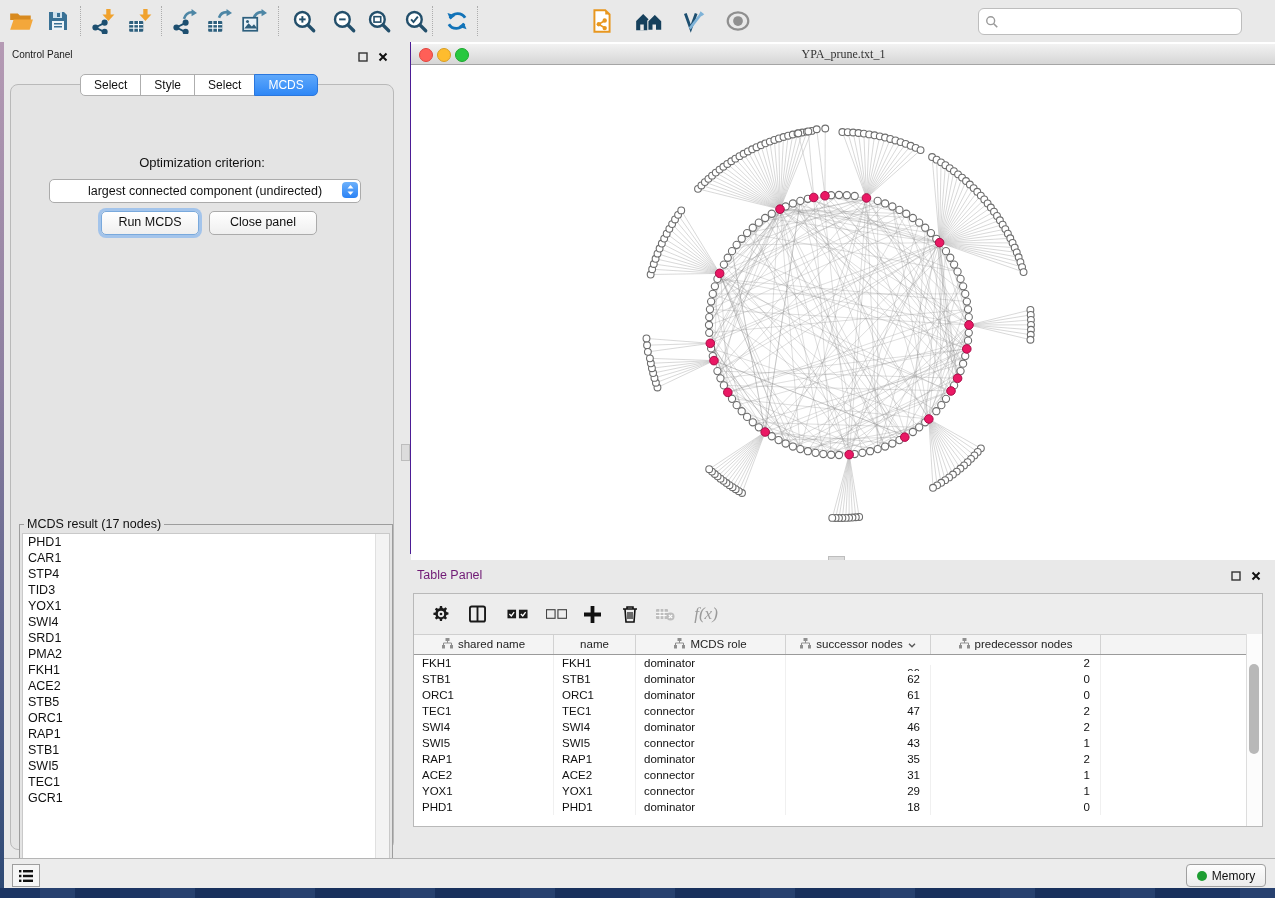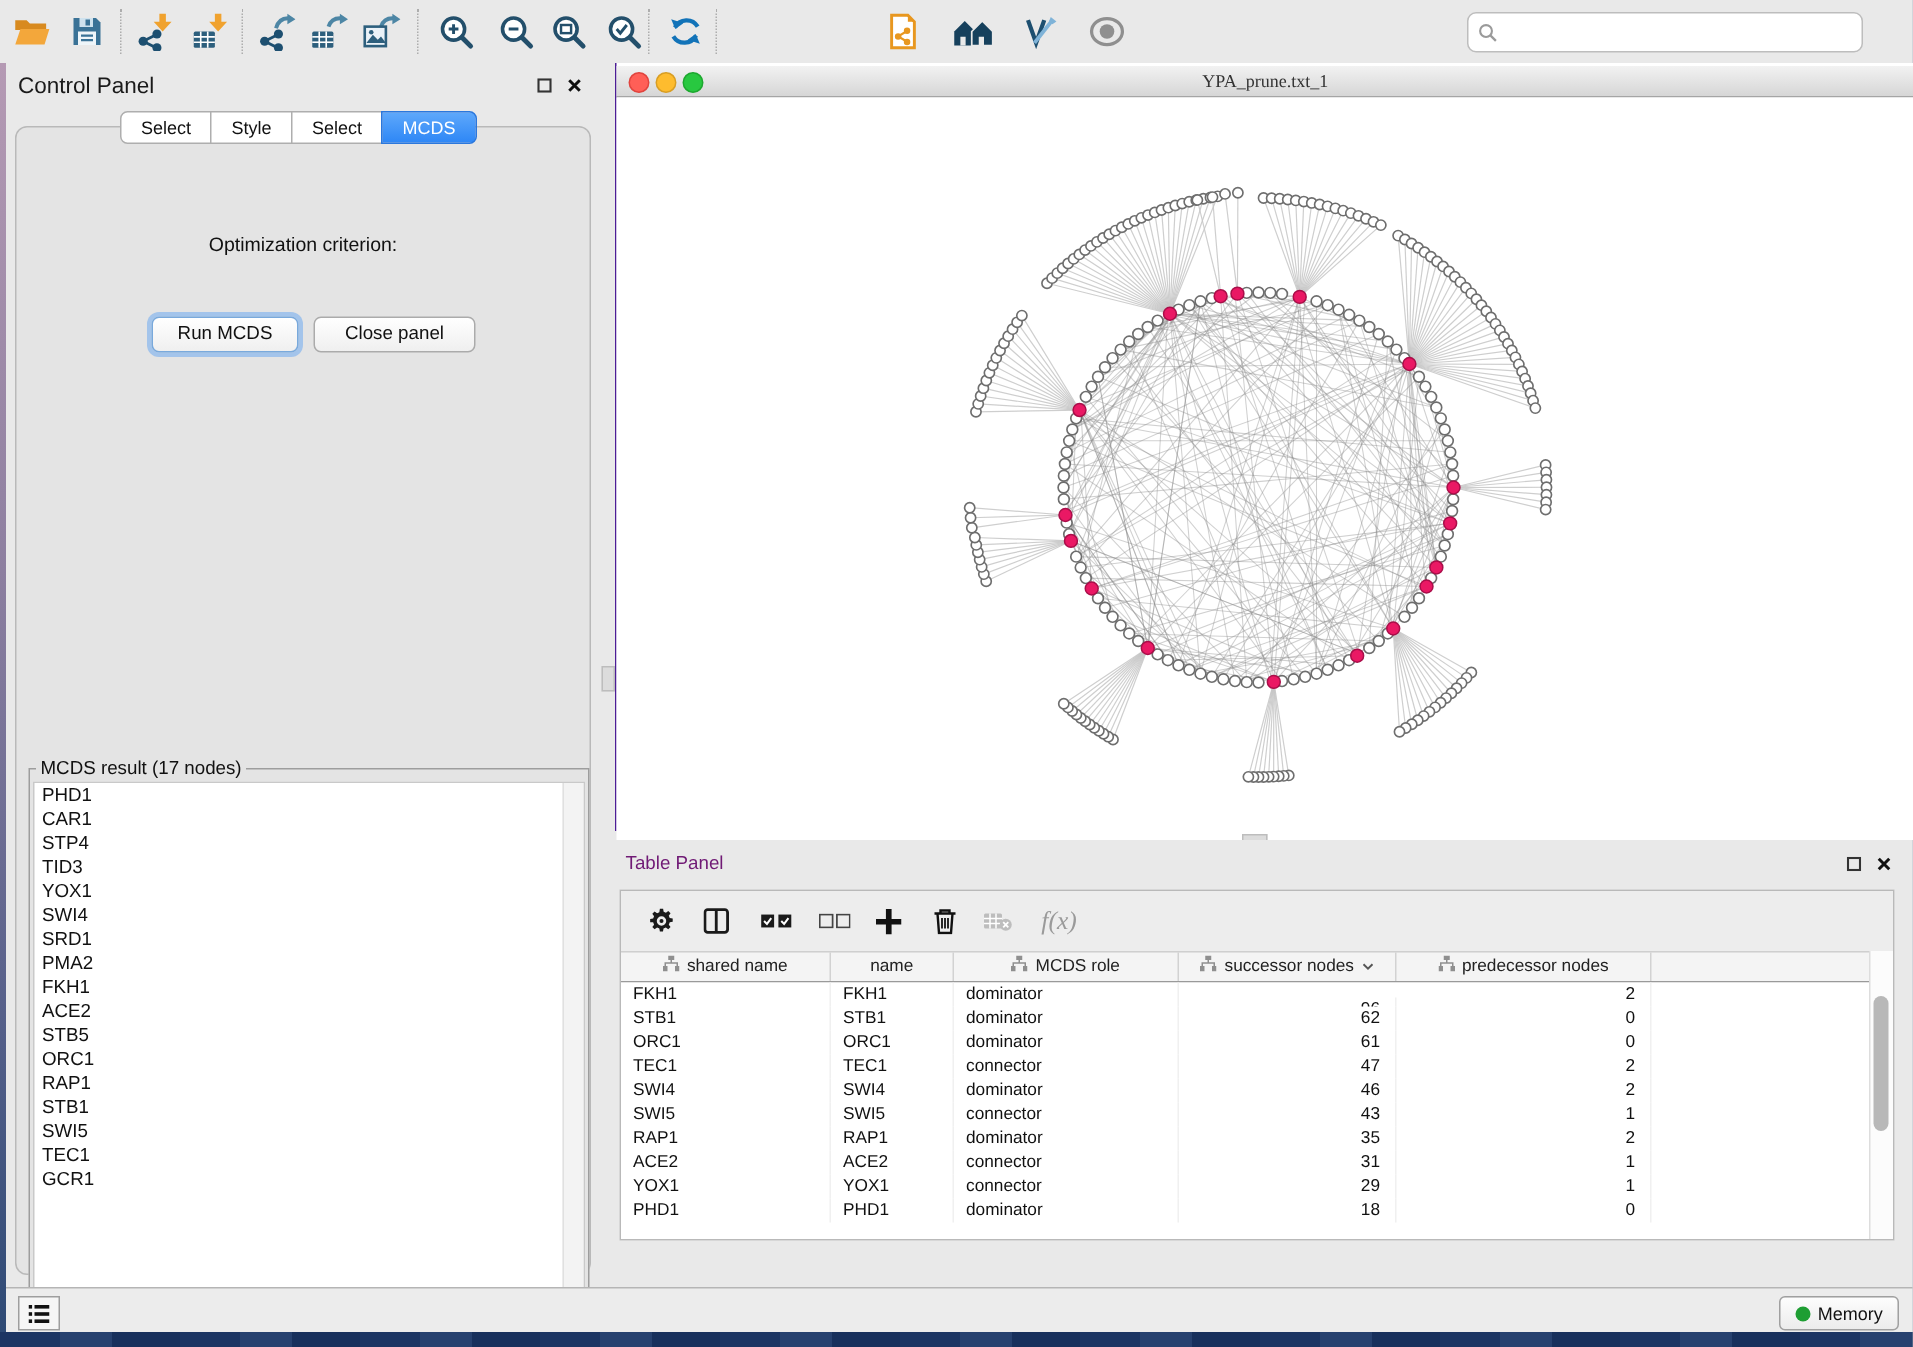--- a/index.html
+++ b/index.html
@@ -16,42 +16,42 @@
   
   #toolbar{left:0;top:0;width:1275px;height:42px;background:#e9e9e9;border-bottom:1px solid #bcbcbc;}
   .tbtn{position:absolute;top:4px;width:34px;height:34px;display:flex;align-items:center;justify-content:center;}
   .tsep{position:absolute;top:6px;width:0;height:30px;border-left:1px dotted #adadad;}
   #search-wrap{position:absolute;left:978px;top:8px;width:262px;height:25px;background:#fff;
     border:1px solid #bdbdbd;border-radius:6px;display:flex;align-items:center;}
   #search-wrap svg{margin-left:6px;}
   #search-input{border:none;outline:none;flex:1;height:18px;font-size:12px;background:transparent;padding:0 6px;}
   
   #control-panel{left:4px;top:42px;width:396px;height:816px;background:#e9e9e9;}
-  #cp-title{position:absolute;left:8px;top:7px;font-size:15px;color:#1a1a1a;}
+  #cp-title{position:absolute;left:8px;top:7px;font-size:10px;color:#1a1a1a;}
   .win-ctl{position:absolute;top:8px;width:14px;height:13px;display:flex;align-items:center;justify-content:center;}
   #cp-body{position:absolute;left:6px;top:42px;width:382px;height:764px;background:#e4e4e4;
     border:1px solid #b9b9b9;border-radius:8px;}
   .segbar{position:absolute;display:flex;height:20px;}
   .seg{height:20px;line-height:20px;padding:0 13px;font-size:12px;color:#111;background:#fff;
     border:1px solid #aeaeae;margin-left:-1px;white-space:nowrap;}
   .seg:first-child{border-radius:5px 0 0 5px;margin-left:0;}
   .seg:last-child{border-radius:0 5px 5px 0;}
   .seg.active{background:linear-gradient(#5ea8fb,#2e87f6);color:#fff;border-color:#2a77dd;}
   #cp-tabs{left:76px;top:32px;}
   #opt-label{position:absolute;left:0;top:70px;width:382px;text-align:center;font-size:13px;color:#111;}
   #criterion-select{position:absolute;left:38px;top:94px;width:310px;height:22px;background:#fff;
     border:1px solid #ababab;border-radius:5px;font-size:12.5px;color:#111;
     display:flex;align-items:center;justify-content:center;}
   #criterion-stepper{position:absolute;right:2px;top:2px;width:16px;height:16px;border-radius:4px;
     background:linear-gradient(#6db1fb,#2a82f5);display:flex;align-items:center;justify-content:center;}
   .cp-btn{position:absolute;top:126px;height:22px;border:1px solid #ababab;border-radius:5px;
     background:linear-gradient(#ffffff,#efefef);font-size:12.5px;color:#111;text-align:center;line-height:21px;}
   #run-btn{left:90px;width:96px;border-color:#79a9dc;box-shadow:0 0 0 3px rgba(110,170,240,.55);}
   #closepanel-btn{left:198px;width:106px;}
-  #mcds-fieldset{position:absolute;left:8px;top:420px;width:368px;height:358px;margin:0;padding:2px;
+  #mcds-fieldset{position:absolute;left:8px;top:432px;width:368px;height:358px;margin:0;padding:2px;
     border:1px solid #9d9d9d;background:#e4e4e4;}
   #mcds-fieldset legend{font-size:12.5px;color:#111;padding:0 3px;margin-left:2px;}
   #mcds-list{position:relative;width:100%;height:100%;background:#fff;border:1px solid #c9c9c9;
     box-sizing:border-box;overflow:hidden;}
   .mcds-item{font-size:12.5px;color:#111;line-height:16px;padding-left:5px;}
   #mcds-scroll{position:absolute;right:0;top:0;width:13px;height:100%;background:#f3f3f3;border-left:1px solid #e0e0e0;}
   
   #net-window{left:410px;top:42px;width:865px;height:512px;background:#fff;border-left:1px solid #4c1d95;font-family:Liberation Serif, serif;}
   #net-titlebar{position:absolute;left:0;top:2px;width:865px;height:20px;
     background:linear-gradient(#f2f2f2,#d6d6d6);border-bottom:1px solid #a5a5a5;}
@@ -281,20 +281,29 @@
           </svg>
         </div>
       <div class="win-ctl" style="right:10px">
         <svg width="10" height="10" viewBox="0 0 10 10">
             <path d="M1.5 1.5l7 7M8.5 1.5l-7 7" stroke="#111" stroke-width="2"></path>
           </svg>
         </div>
 
       <div id="cp-body">
         <span id="opt-label">Optimization criterion:</span>
+        <div id="criterion-select">
+          <span>largest connected component (undirected)</span>
+          <div id="criterion-stepper">
+            <svg width="9" height="12" viewBox="0 0 9 12">
+                <path d="M1.5 4.5L4.5 1l3 3.5z" fill="#fff"></path>
+                <path d="M1.5 7.5L4.5 11l3-3.5z" fill="#fff"></path>
+              </svg>
+          </div>
+        </div>
         <div class="cp-btn" id="run-btn">Run MCDS</div>
         <div class="cp-btn" id="closepanel-btn">Close panel</div>
 
         <fieldset id="mcds-fieldset">
           <legend>MCDS result (17 nodes)</legend>
           <div id="mcds-list">
             <div id="mcds-scroll"></div>
           <div class="mcds-item">PHD1</div>
               <div class="mcds-item">CAR1</div>
               <div class="mcds-item">STP4</div>

